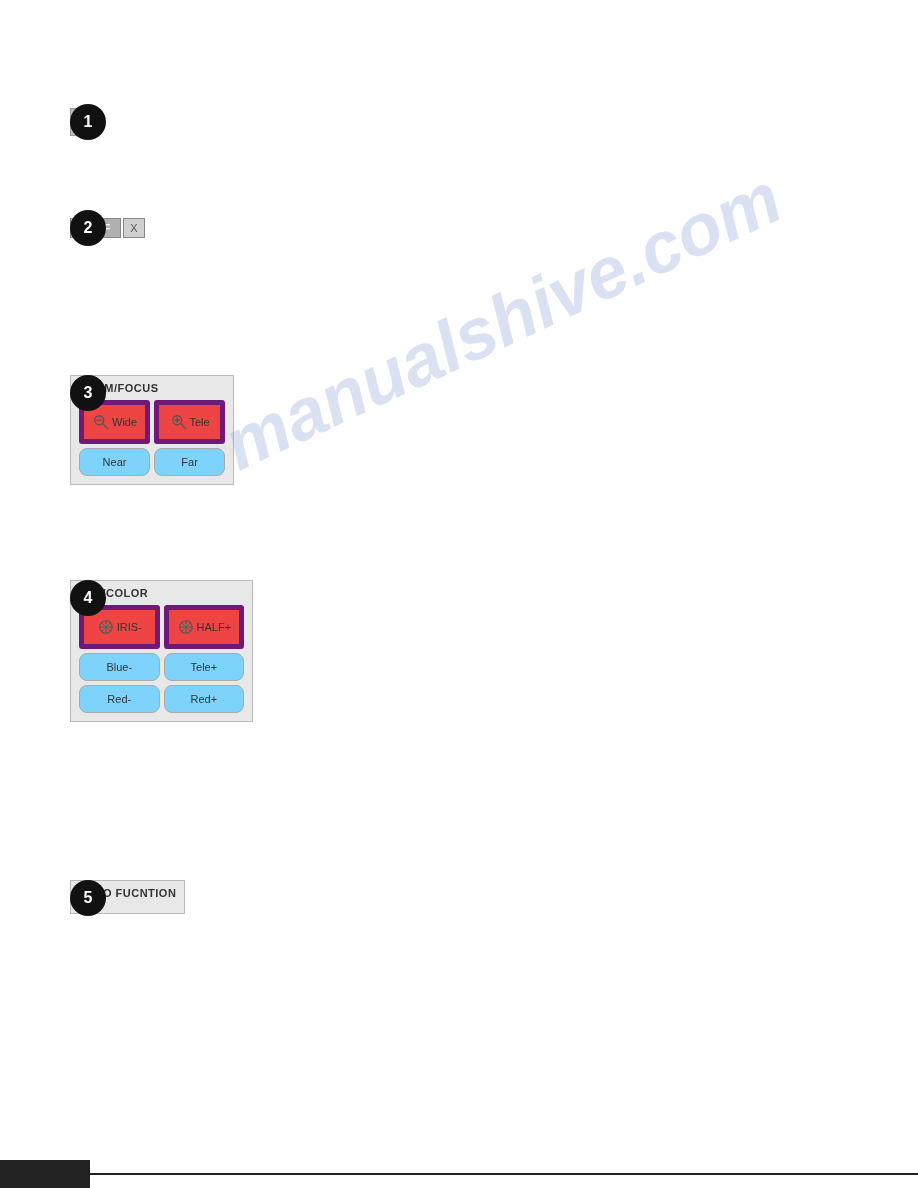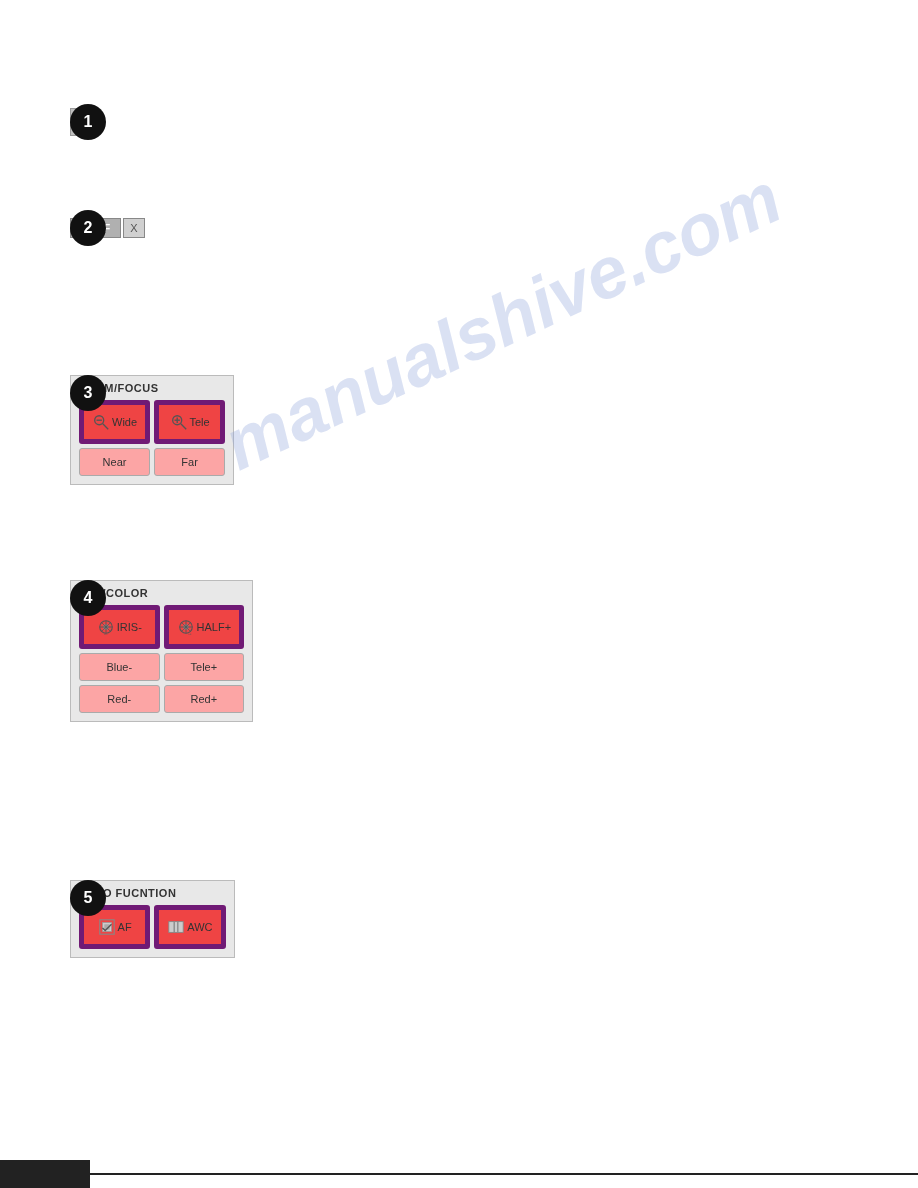--- a/index.html
+++ b/index.html
@@ -145,23 +145,23 @@
       min-height: 44px;
       color: #333;
     }
 
     .ctrl-btn .icon-svg {
       width: 18px;
       height: 18px;
     }
 
     .ctrl-btn-simple {
-      background: #fca5a5;
+      background: #7dd3fc;
       border: 1px solid #aaa;
-      border-radius: 3px;
+      border-radius: 8px;
       padding: 5px 8px;
       font-size: 11px;
       cursor: pointer;
       min-width: 52px;
       min-height: 28px;
       color: #333;
       text-align: center;
     }
 
     
@@ -299,39 +299,19 @@
       <button class="ctrl-btn-simple">Red-</button>
       <button class="ctrl-btn-simple">Red+</button>
     </div>
   </div>
 </div>
 
 <div class="section5">
   <div class="circle-num">5</div>
   <div class="panel">
     <div class="panel-title">AUTO FUCNTION</div>
-    <div class="btn-grid">
-      <button class="ctrl-btn">
-        <svg class="icon-svg" viewBox="0 0 20 20">
-          <rect x="2" y="2" width="16" height="16" fill="none" stroke="#888" stroke-width="1.2"></rect>
-          <rect x="5" y="5" width="10" height="10" fill="#ccc" stroke="#999" stroke-width="0.8"></rect>
-          <rect x="7" y="7" width="6" height="6" fill="#aaa"></rect>
-
-          <polyline points="5,11 8,14 15,7" fill="none" stroke="#555" stroke-width="1.5"></polyline>
-        </svg>
-        <span>AF</span>
-      </button>
-      <button class="ctrl-btn">
-        <svg class="icon-svg" viewBox="0 0 20 20">
-          <rect x="2" y="4" width="16" height="12" fill="#ccc" stroke="#888" stroke-width="1"></rect>
-          <line x1="8" y1="4" x2="8" y2="16" stroke="#888" stroke-width="1.5"></line>
-          <line x1="12" y1="4" x2="12" y2="16" stroke="#888" stroke-width="1.5"></line>
-        </svg>
-        <span>AWC</span>
-      </button>
-    </div>
   </div>
 </div>
 
 <div class="bottom-bar">
   <div class="bottom-bar-dark"></div>
   <div class="bottom-bar-line"></div>
 </div>
 
 </body></html>

